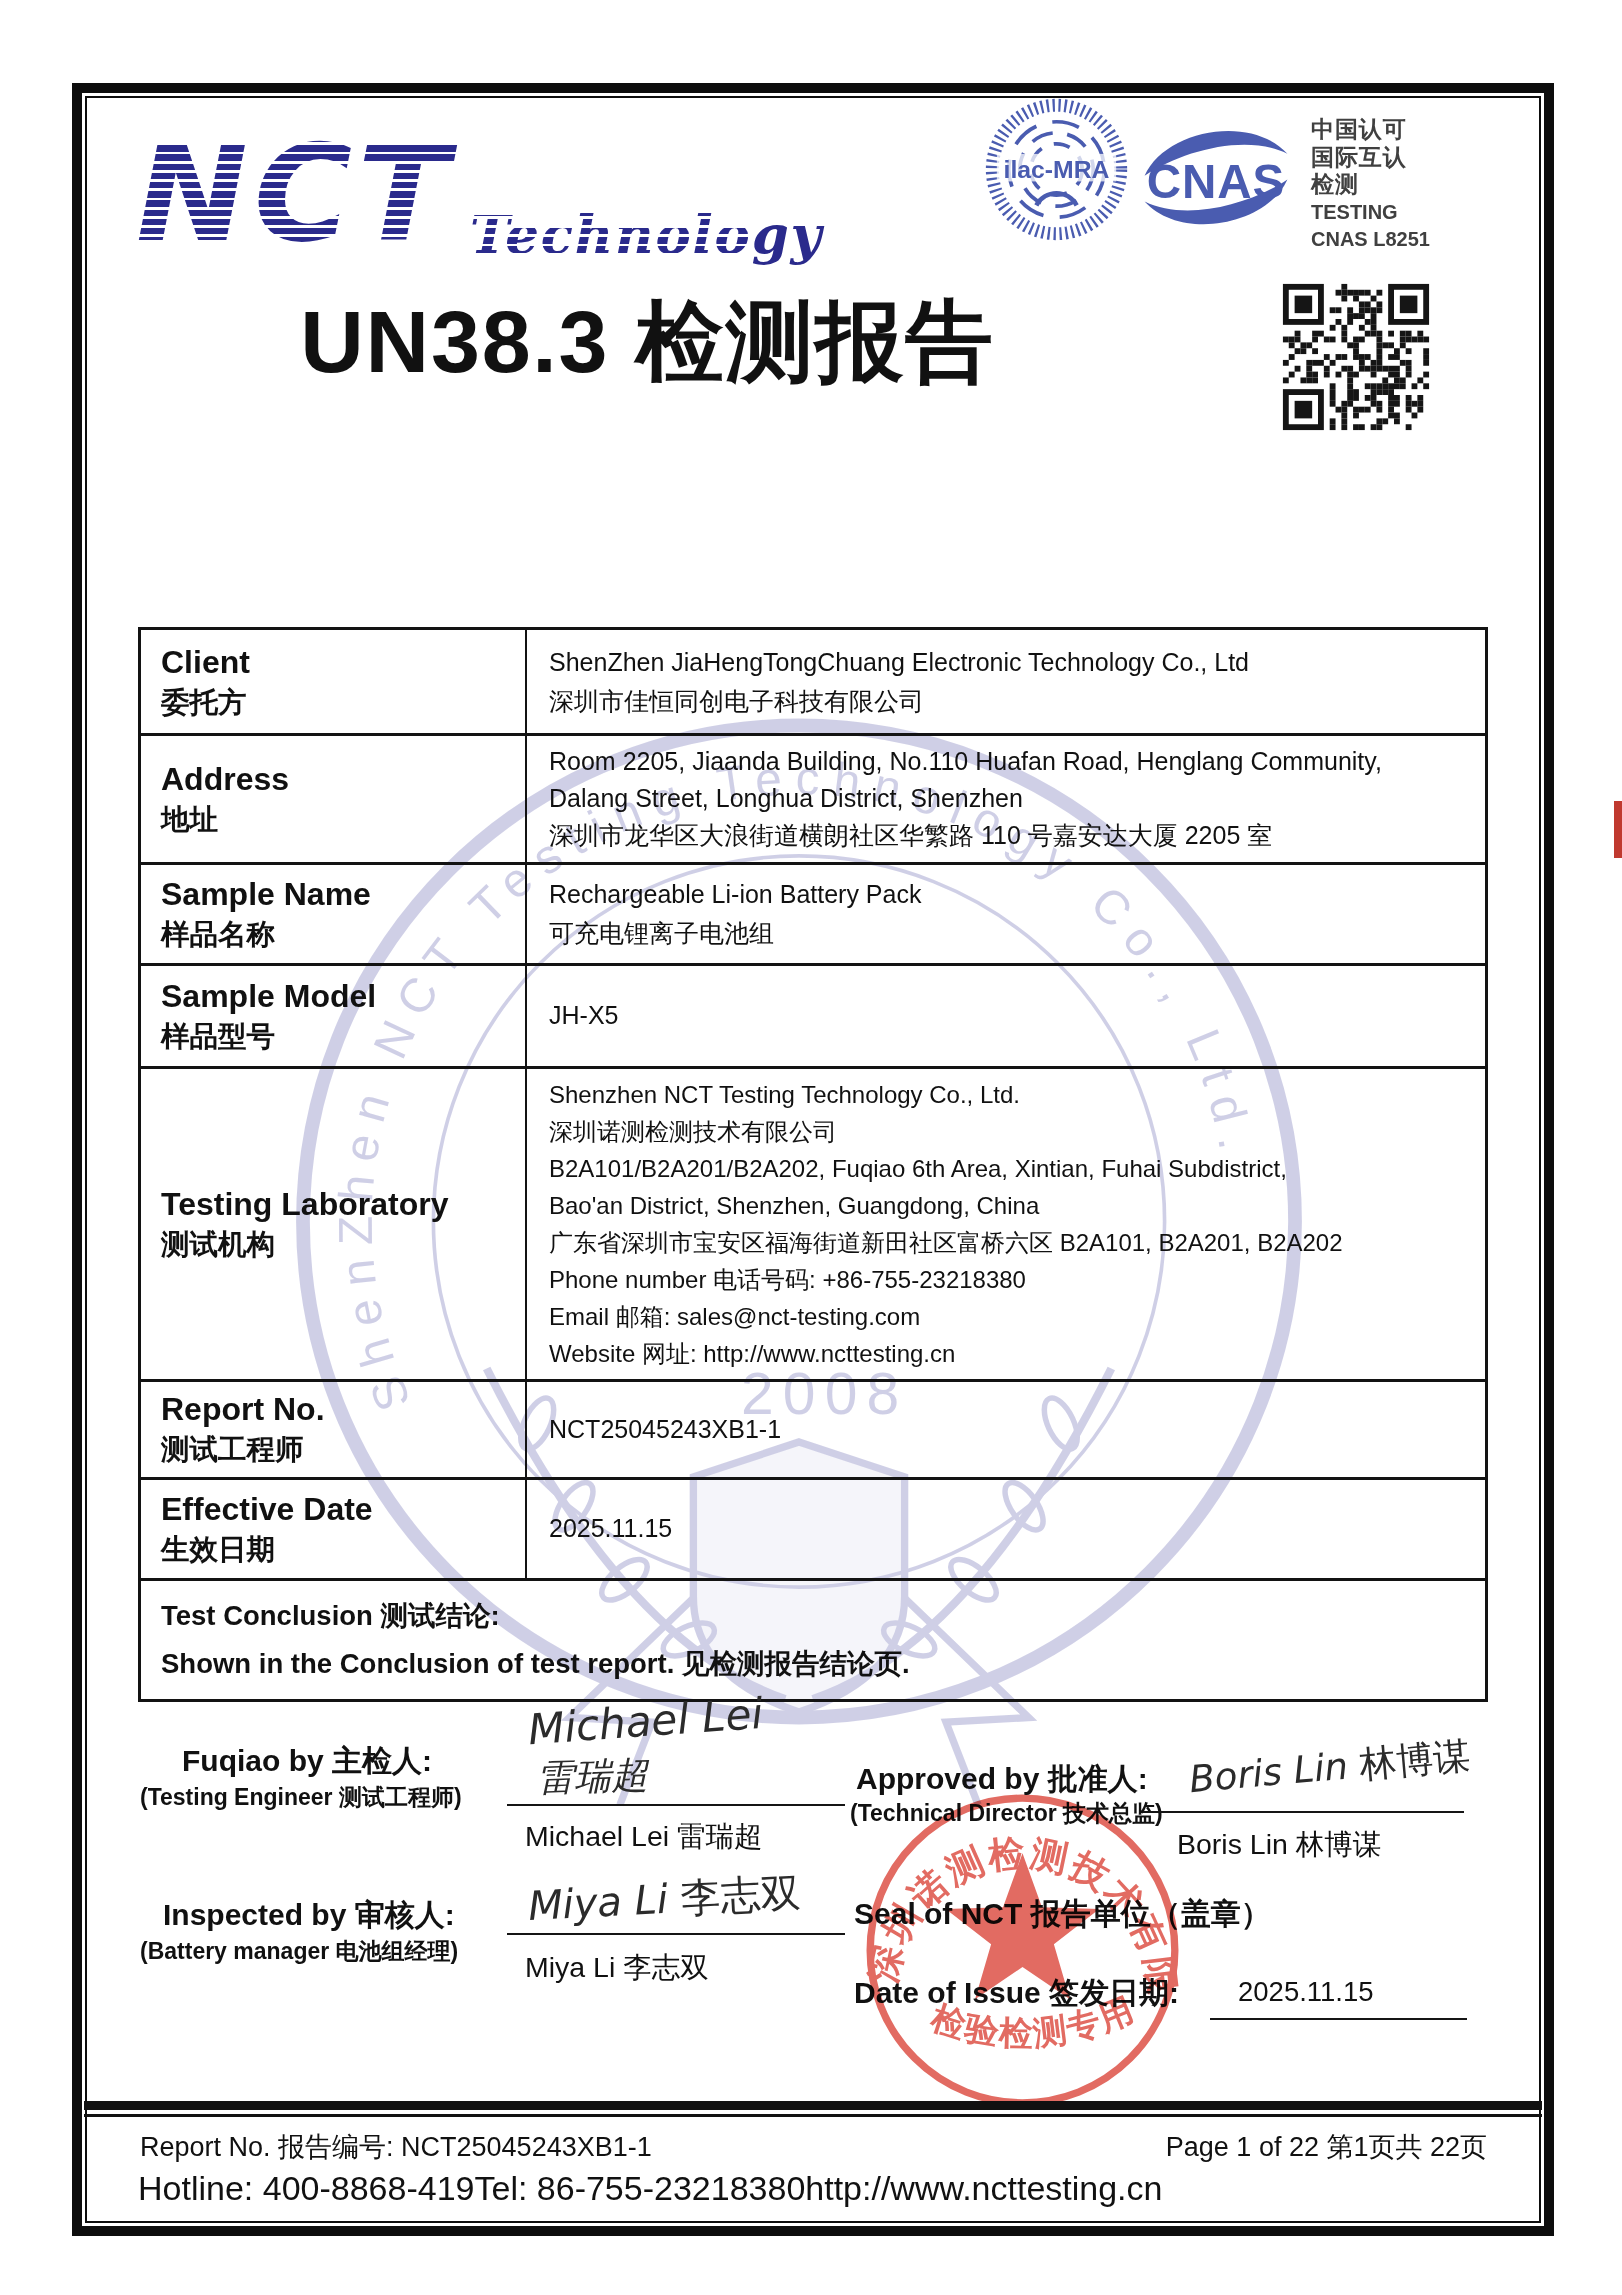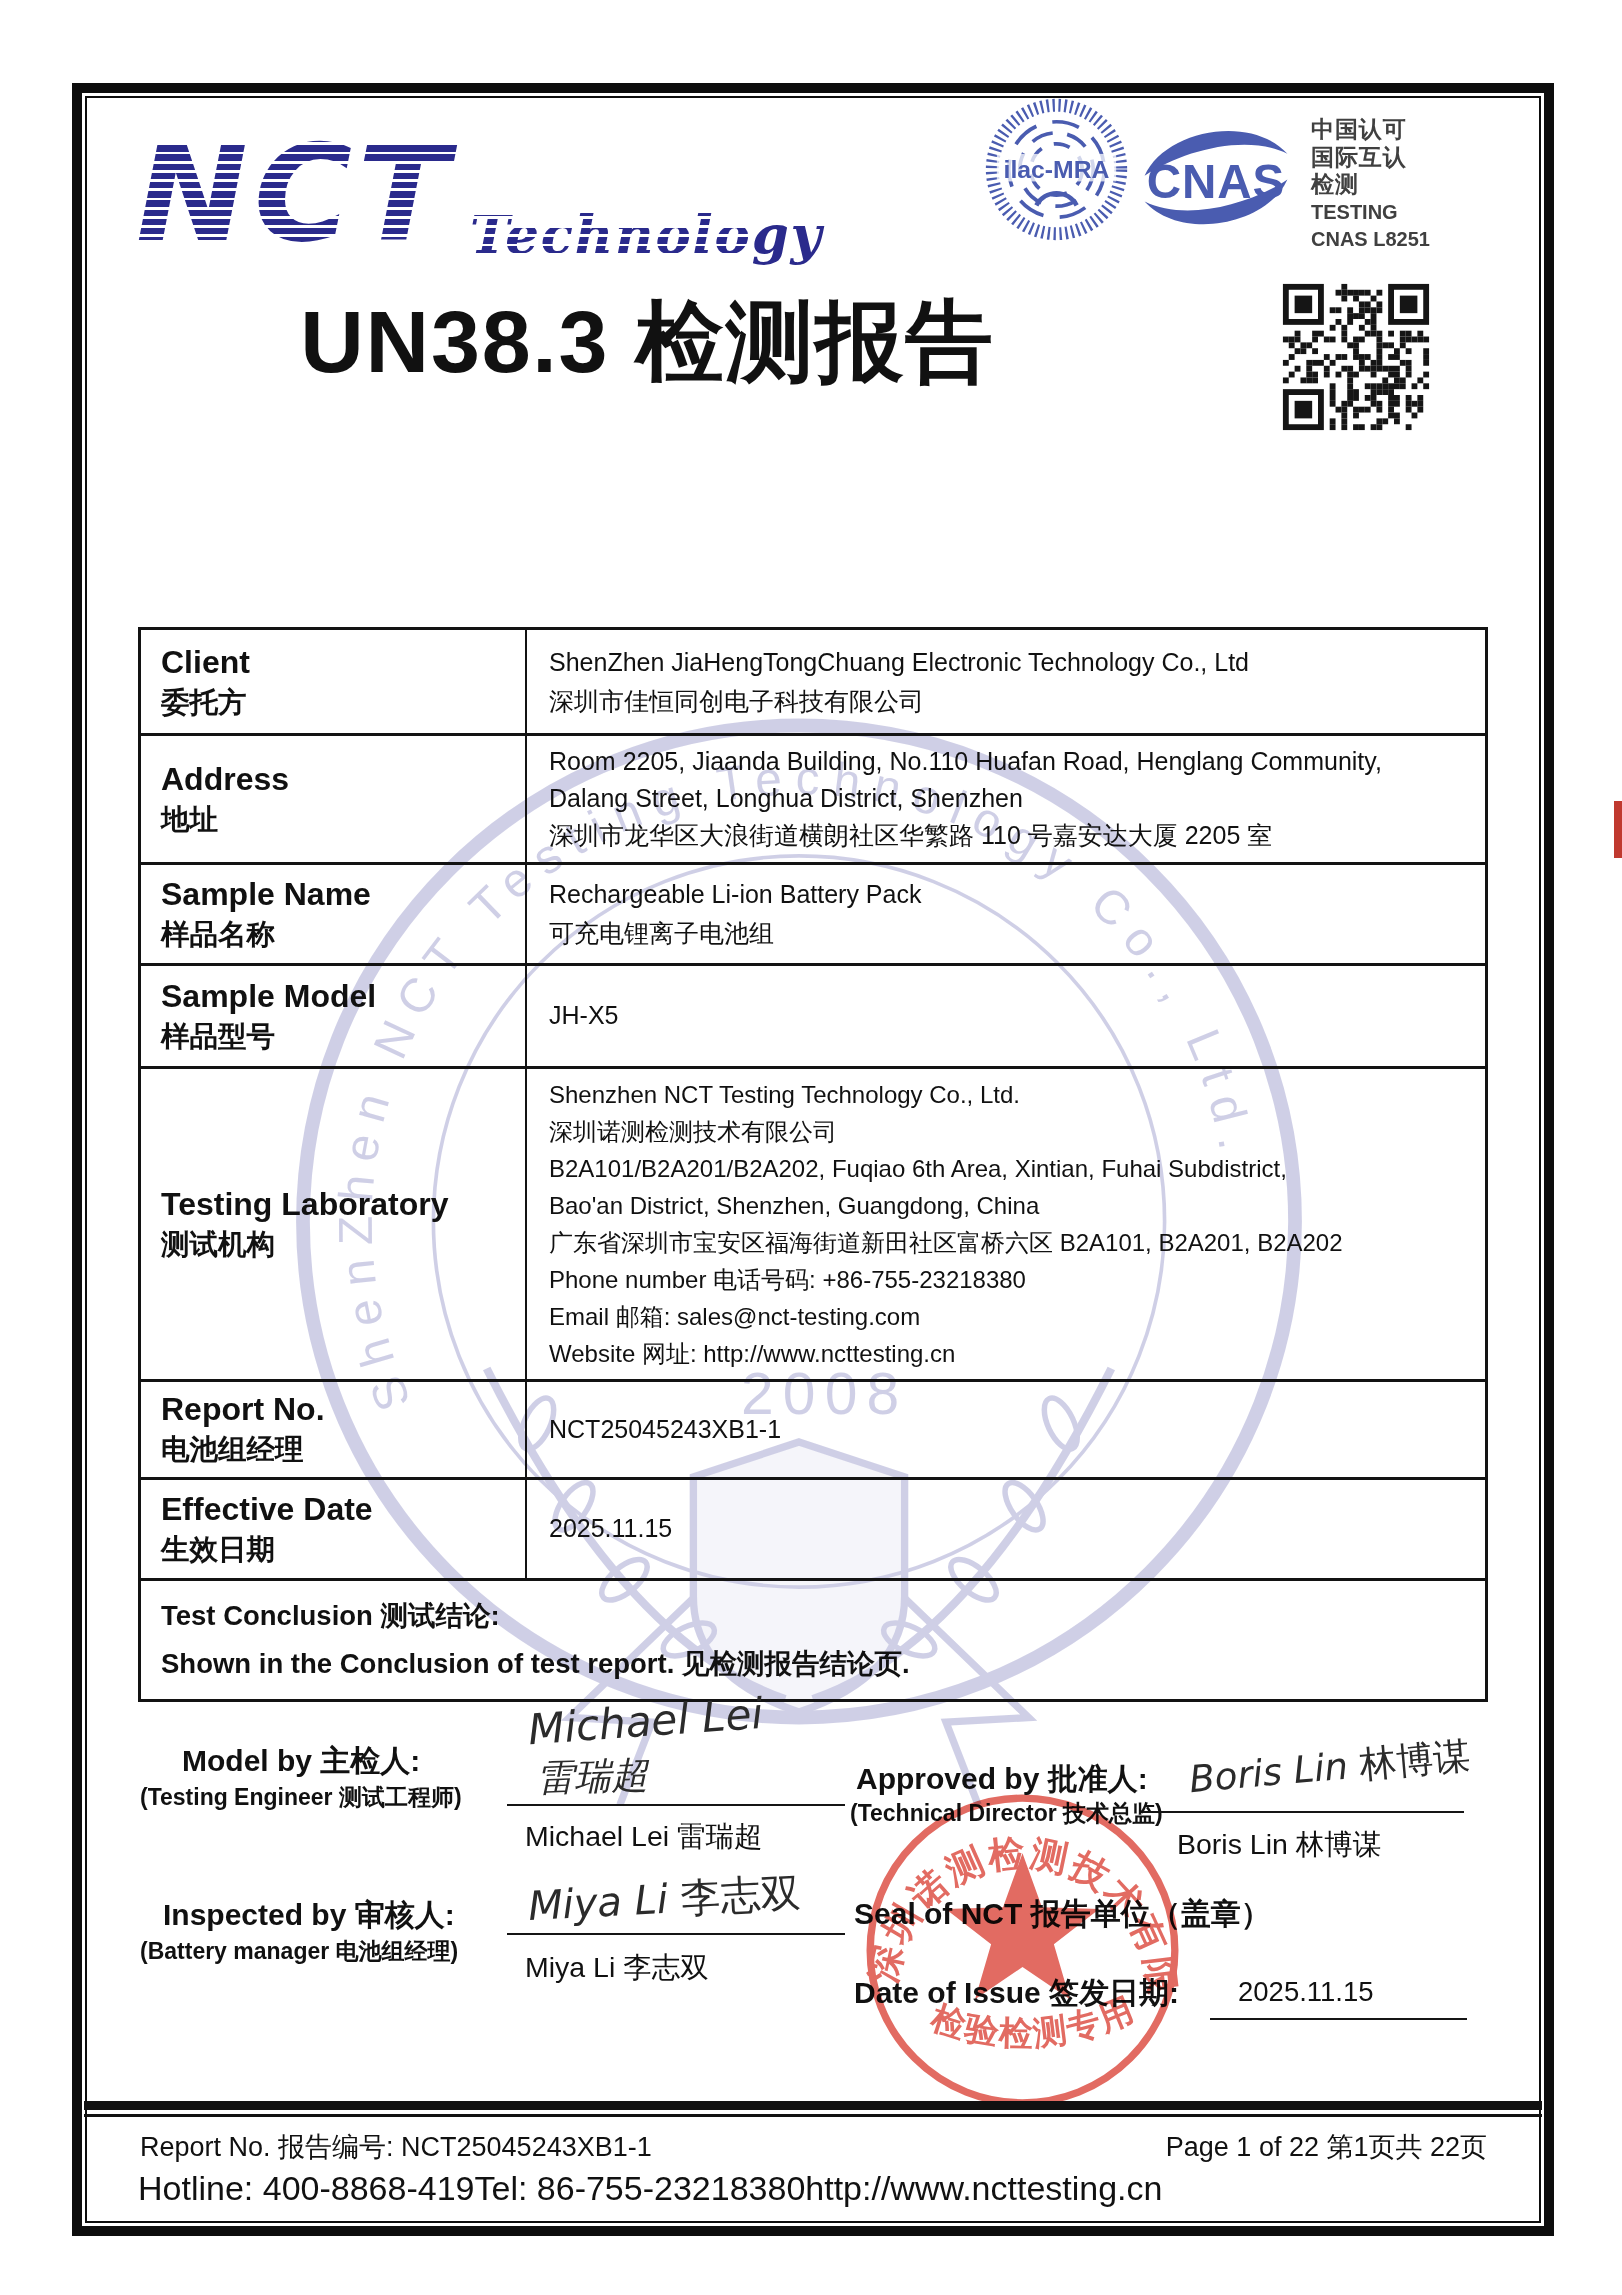--- a/index.html
+++ b/index.html
@@ -401,21 +401,21 @@
         <div>广东省深圳市宝安区福海街道新田社区富桥六区 B2A101, B2A201, B2A202</div>
         <div>Phone number 电话号码: +86-755-23218380</div>
         <div>Email 邮箱: sales@nct-testing.com</div>
         <div>Website 网址: http://www.ncttesting.cn</div>
       </div>
     </div>
 
     <div class="trow" style="min-height:96px">
       <div class="tlabel">
         <div class="len">Report No.</div>
-        <div class="lzh">电池组经理</div>
+        <div class="lzh">测试工程师</div>
       </div>
       <div class="tvalue">
         <div>NCT25045243XB1-1</div>
       </div>
     </div>
 
     <div class="trow" style="min-height:101px">
       <div class="tlabel">
         <div class="len">Effective Date</div>
         <div class="lzh">生效日期</div>
@@ -424,21 +424,21 @@
         <div>2025.11.15</div>
       </div>
     </div>
 
     <div class="trow-full">
       <div>Test Conclusion 测试结论:</div>
       <div>Shown in the Conclusion of test report. 见检测报告结论页.</div>
     </div>
   </div>
 
-  <div class="sig-role" style="left:182px;top:1741px;">Model by 主检人:</div>
+  <div class="sig-role" style="left:182px;top:1741px;">Fuqiao by 主检人:</div>
   <div class="sig-sub" style="left:140px;top:1782px;">(Testing Engineer 测试工程师)</div>
   <div class="sig-hand" style="left:528px;top:1697px;font-size:42px;transform:rotate(-4deg);">Michael Lei</div>
   <div class="sig-hand" style="left:537px;top:1752px;font-size:37px;transform:rotate(-2deg);">雷瑞超</div>
   <div class="sig-line" style="left:507px;top:1804px;width:338px;"></div>
   <div class="sig-print" style="left:525px;top:1818px;">Michael Lei 雷瑞超</div>
 
   <div class="sig-role" style="left:163px;top:1895px;">Inspected by 审核人:</div>
   <div class="sig-sub" style="left:140px;top:1936px;">(Battery manager 电池组经理)</div>
   <div class="sig-hand" style="left:528px;top:1872px;font-size:40px;transform:rotate(-3deg);"><span>Miya Li</span> <span style="font-style:normal">李志双</span></div>
   <div class="sig-line" style="left:507px;top:1933px;width:338px;"></div>

